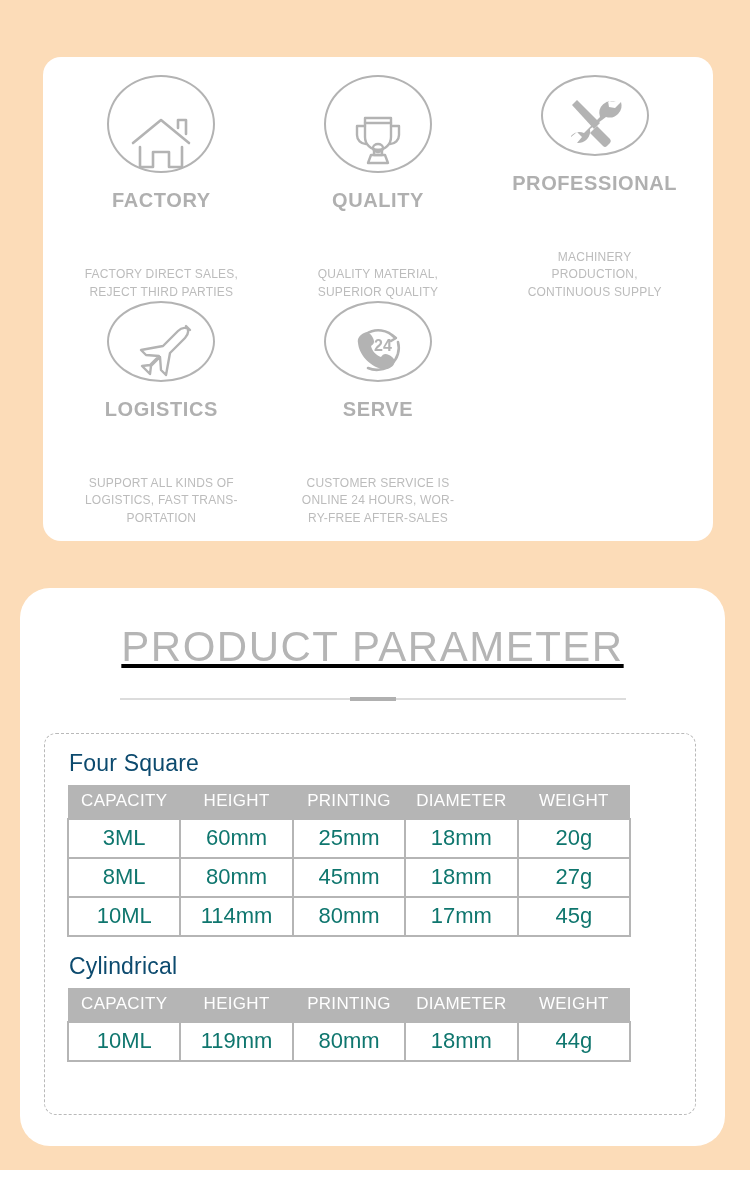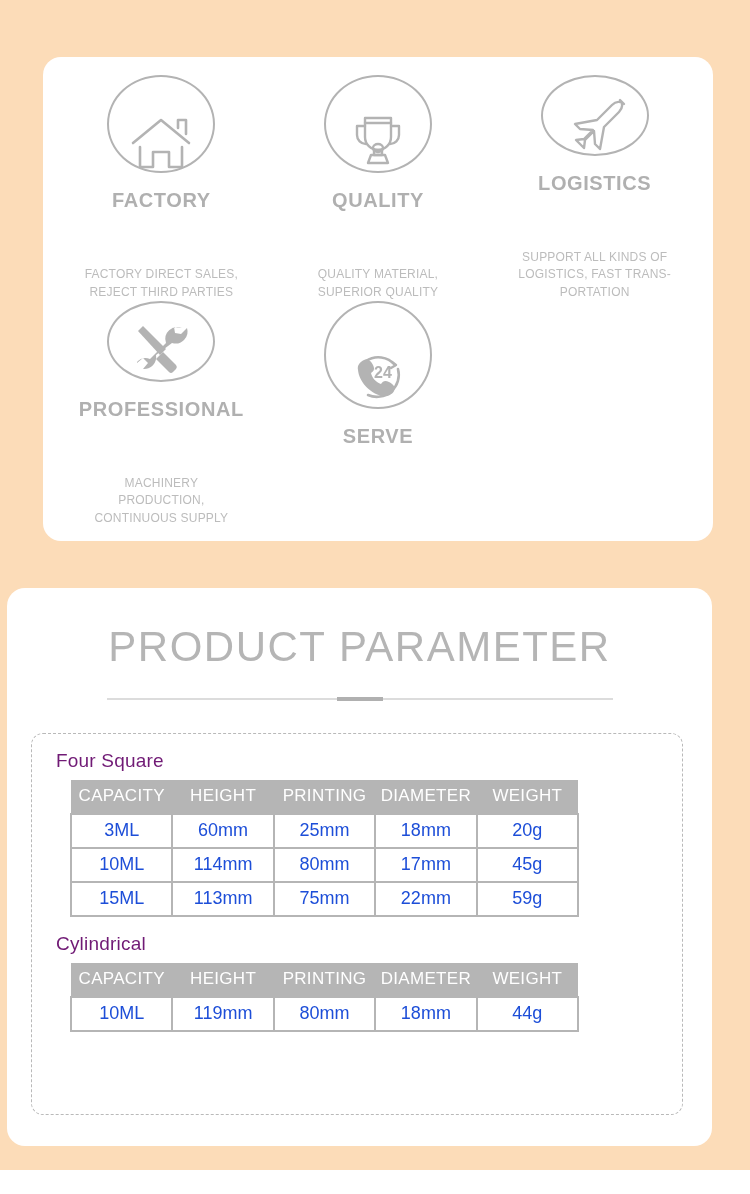--- a/index.html
+++ b/index.html
@@ -80,26 +80,27 @@
     color: #bcbcbc;
     line-height: 1.45;
     letter-spacing: 0.2px;
     max-width: 160px;
     margin-top: 44px;
   }
 
   
   .card-params {
     position: absolute;
-    left: 7px;
+    left: 20px;
     top: 588px;
     width: 705px;
     height: 558px;
     background: #ffffff;
-    border-radius: 18px;
+    border-radius: 30px;
+    text-decoration: underline;
   }
 
   .params-title {
     text-align: center;
     font-size: 42px;
     color: #b5b5b5;
     letter-spacing: 1.5px;
     padding-top: 35px;
     font-weight: normal;
   }
@@ -133,50 +134,49 @@
     left: 24px;
     top: 145px;
     width: 652px;
     height: 382px;
     border: 1.6px dashed #b9b9b9;
     border-radius: 12px;
     padding: 12px 22px 0 22px;
   }
 
   .table-caption {
-    font-size: 19px;
-    color: #701a75;
+    font-size: 23px;
+    color: #0c4a6e;
     font-weight: normal;
     padding: 4px 0 8px 2px;
     letter-spacing: 0.2px;
   }
 
   table.spec {
     border-collapse: collapse;
-    width: 509px;
+    width: 564px;
     table-layout: fixed;
-    margin-left: 16px;
   }
 
   table.spec th {
     background: #b5b5b5;
     color: #ffffff;
     font-weight: normal;
     font-size: 17px;
     padding: 6px 0 7px 0;
     text-align: center;
     letter-spacing: 0.3px;
   }
 
   table.spec td {
     border: 2px solid #b5b5b5;
     background: #ffffff;
     text-align: center;
-    font-size: 18px;
-    color: #1d4ed8;
+    font-size: 22px;
+    color: #0f766e;
     padding: 5px 0 6px 0;
   }
 
   table.spec tr.header-row th:first-child { }
 
   .spacer-10 { height: 12px; }
 
   .bottom-strip {
     position: absolute;
     left: 0;
@@ -217,53 +217,54 @@
             <path d="M23 42 L37 42 L40 50 L20 50 Z"></path>
             <ellipse cx="30" cy="35" rx="5" ry="4"></ellipse>
           </svg>
         </div>
         <div class="feature-title">QUALITY</div>
         <div class="feature-desc">QUALITY MATERIAL, SUPERIOR QUALITY</div>
       </div>
 
       <div class="feature">
         <div class="feature-circle">
+          <svg width="62" height="58" viewBox="0 0 62 58" fill="#b3b3b3">
+
+            <path d="M13 4 L8 9 L30 33 L36 27 Z"></path>
+            <path d="M33 30 L46 43 a3 3 0 0 1 0 4 l-3 3 a3 3 0 0 1 -4 0 L26 37 Z"></path>
+
+            <path d="M52 6 a12 12 0 0 0 -16 15 L20 37 a12 12 0 0 0 -13 3 a12 12 0 0 0 0 1 l6 -5 l5 5 l-5 6 a12 12 0 0 0 13 -14 L42 21 a12 12 0 0 0 15 -15 l-6 6 l-6 -1 l-1 -6 Z"></path>
+          </svg>
+        </div>
+        <div class="feature-title">PROFESSIONAL</div>
+        <div class="feature-desc">MACHINERY PRODUCTION, CONTINUOUS SUPPLY</div>
+      </div>
+
+      <div class="feature">
+        <div class="feature-circle">
           <svg width="62" height="58" viewBox="0 0 62 58" fill="none" stroke="#b3b3b3" stroke-width="2.4" stroke-linejoin="round" stroke-linecap="round">
             <path d="M56 4 c3 3 3 8 -1 12 L40 31 l-4 22 -5 -5 -1 -13 -9 9 -1 8 -4 -4 -4 -4 8 -1 9 -9 -13 -1 -5 -5 22 -4 15 -15 c4 -4 9 -4 12 -1 z"></path>
           </svg>
         </div>
         <div class="feature-title">LOGISTICS</div>
         <div class="feature-desc">SUPPORT ALL KINDS OF LOGISTICS, FAST TRANS-PORTATION</div>
-      </div>
-
-      <div class="feature">
-        <div class="feature-circle">
-          <svg width="62" height="58" viewBox="0 0 62 58" fill="#b3b3b3">
-
-            <path d="M13 4 L8 9 L30 33 L36 27 Z"></path>
-            <path d="M33 30 L46 43 a3 3 0 0 1 0 4 l-3 3 a3 3 0 0 1 -4 0 L26 37 Z"></path>
-
-            <path d="M52 6 a12 12 0 0 0 -16 15 L20 37 a12 12 0 0 0 -13 3 a12 12 0 0 0 0 1 l6 -5 l5 5 l-5 6 a12 12 0 0 0 13 -14 L42 21 a12 12 0 0 0 15 -15 l-6 6 l-6 -1 l-1 -6 Z"></path>
-          </svg>
-        </div>
-        <div class="feature-title">PROFESSIONAL</div>
-        <div class="feature-desc">MACHINERY PRODUCTION, CONTINUOUS SUPPLY</div>
       </div>
 
       <div class="feature">
         <div class="feature-circle">
           <svg width="64" height="58" viewBox="0 0 64 58" fill="none">
             <path d="M20 12 a22 22 0 0 1 29 4" stroke="#b3b3b3" stroke-width="2.6" stroke-linecap="round"></path>
             <path d="M52 20 a22 22 0 0 1 -30 26" stroke="#b3b3b3" stroke-width="2.6" stroke-linecap="round"></path>
             <path d="M46 13 l4 3 l-5 3" stroke="#b3b3b3" stroke-width="2.4" fill="none" stroke-linecap="round" stroke-linejoin="round"></path>
             <path d="M18 11 c4 -2 7 1 9 5 c2 4 1 6 -2 8 c1 5 5 9 10 11 c2 -3 4 -4 8 -2 c4 2 7 5 5 9 c-2 4 -7 6 -12 5 C23 44 13 32 12 21 c-1 -5 2 -8 6 -10 z" fill="#b3b3b3"></path>
             <text x="37" y="29" font-family="Liberation Sans, sans-serif" font-size="16" font-weight="bold" fill="#b3b3b3" text-anchor="middle">24</text>
           </svg>
         </div>
         <div class="feature-title">SERVE</div>
+        <div class="feature-desc">CUSTOMER SERVICE IS ONLINE 24 HOURS, WOR-RY-FREE AFTER-SALES</div>
       </div>
 
 
     </div>
   </div>
 
   <div class="card-params">
 
     <div class="params-title">PRODUCT PARAMETER</div>
 
@@ -287,32 +288,32 @@
         </thead>
         <tbody>
           <tr>
             <td>3ML</td>
             <td>60mm</td>
             <td>25mm</td>
             <td>18mm</td>
             <td>20g</td>
           </tr>
           <tr>
+            <td>8ML</td>
+            <td>80mm</td>
+            <td>45mm</td>
+            <td>18mm</td>
+            <td>27g</td>
+          </tr>
+          <tr>
             <td>10ML</td>
             <td>114mm</td>
             <td>80mm</td>
             <td>17mm</td>
             <td>45g</td>
-          </tr>
-          <tr>
-            <td>15ML</td>
-            <td>113mm</td>
-            <td>75mm</td>
-            <td>22mm</td>
-            <td>59g</td>
           </tr>
         </tbody>
       </table>
 
       <div class="spacer-10"></div>
 
       <div class="table-caption">Cylindrical</div>
       <table class="spec">
         <thead>
           <tr class="header-row">

